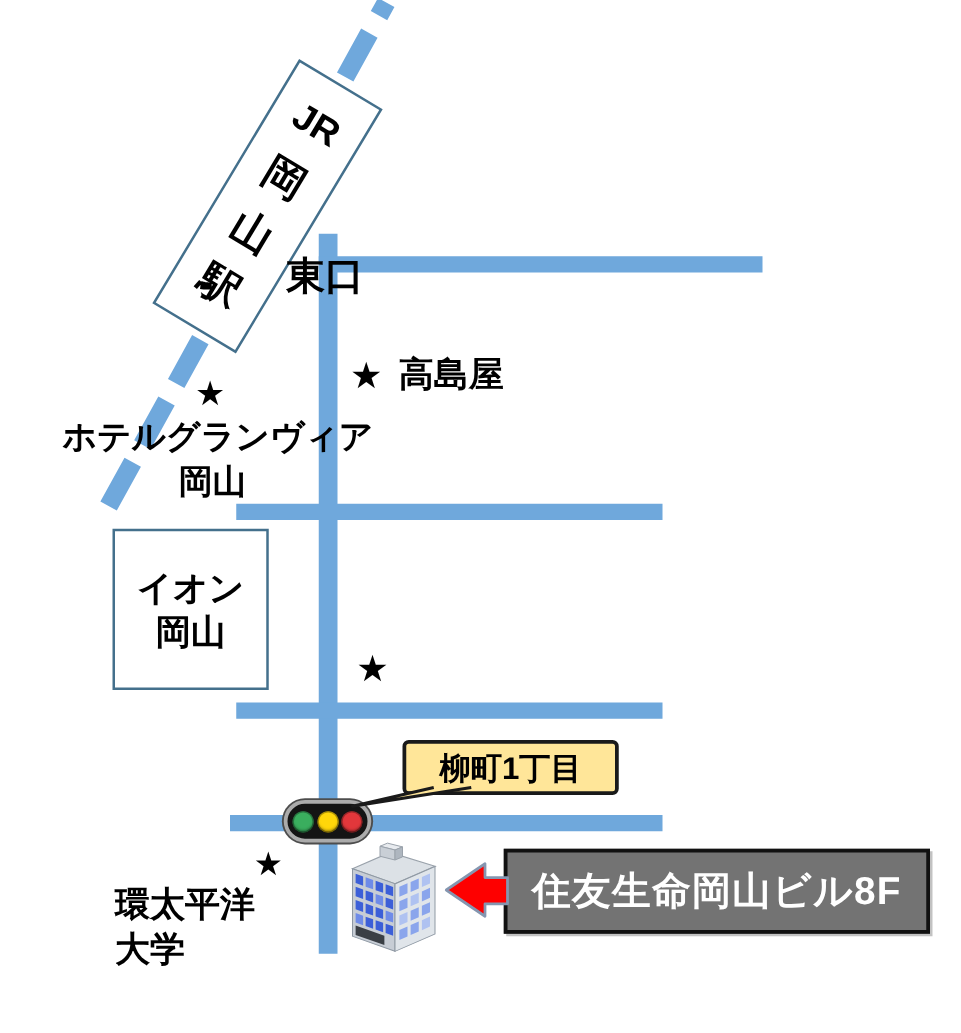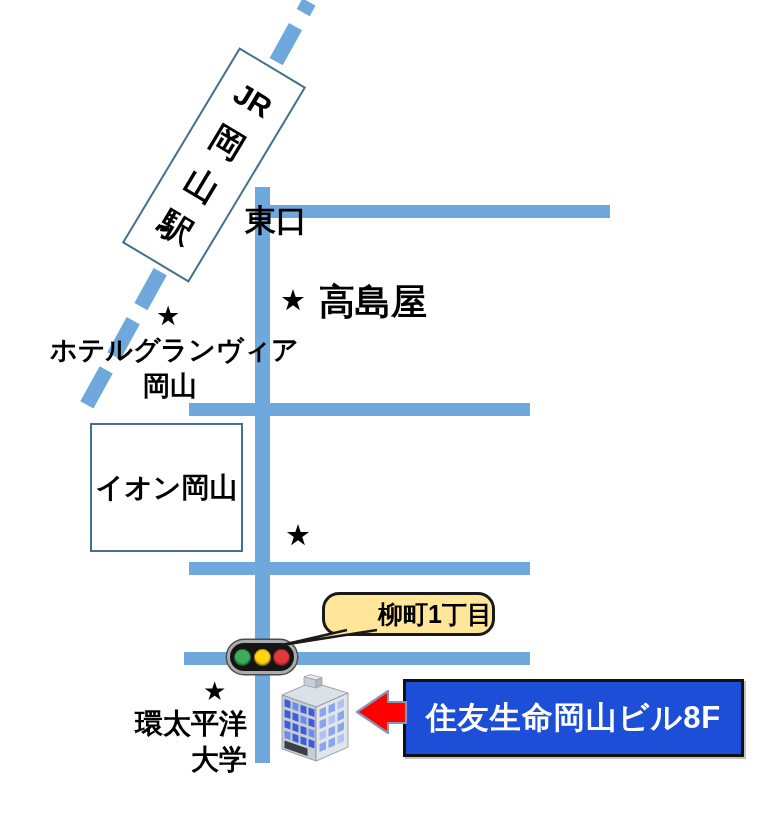--- a/index.html
+++ b/index.html
@@ -15,44 +15,44 @@
   .station{
     position:absolute;left:175px;top:51px;width:78px;height:228px;
     background:#fff;border:2.5px solid #44708C;box-sizing:border-box;
     transform:rotate(31deg);z-index:3;
     display:flex;flex-direction:column;align-items:center;justify-content:center;
   }
   .station .st-jr{font-size:30px;line-height:48px;}
   .station .st-ch{font-size:33px;line-height:50px;}
   
   .aeon{
-    position:absolute;left:90px;top:423px;width:153px;height:129px;
+    position:absolute;left:90px;top:423px;width:125px;height:129px;
     border:2.5px solid #44708C;box-sizing:border-box;background:#fff;z-index:4;
-    display:flex;flex-direction:row;align-items:center;justify-content:center;
+    display:flex;flex-direction:column;align-items:center;justify-content:center;
     font-size:28px;line-height:35px;text-align:center;
   }
   
   .callout{
     position:absolute;left:322px;top:592px;width:173px;height:44px;
-    background:#FFE699;border:3px solid #1A1A1A;box-sizing:border-box;border-radius:17px;
-    display:flex;align-items:center;justify-content:flex-end;font-size:25px;z-index:11;
+    background:#FFE699;border:3px solid #1A1A1A;box-sizing:border-box;border-radius:5px;
+    display:flex;align-items:center;justify-content:center;font-size:25px;z-index:11;
   }
   
   .tlight{
     position:absolute;left:227px;top:640px;width:70px;height:34px;z-index:12;
     background:#141414;border:3px solid #ABABAB;box-sizing:border-box;border-radius:18px;
     box-shadow:0 0 0 1.5px #4d4d4d;
     display:flex;align-items:center;justify-content:space-evenly;padding:0 2px;
   }
   .bulb{width:17px;height:17px;border-radius:50%;box-shadow:inset 0 -2px 2px rgba(0,0,0,.35),inset 0 0 0 1px rgba(0,0,0,.3);}
   .bulb.g{background:#3AAE5E;} .bulb.y{background:#FFD60A;} .bulb.r{background:#E2373B;}
   
   .dest{
-    position:absolute;left:403px;top:679px;width:341px;height:78px;
-    background:#1d4ed8;border:3px solid #111;box-sizing:border-box;z-index:18;
+    position:absolute;left:403px;top:679px;width:341px;height:68px;
+    background:#737373;border:3px solid #111;box-sizing:border-box;z-index:18;
     display:flex;align-items:center;justify-content:center;
     color:#fff;font-size:31px;letter-spacing:1px;
     box-shadow:2px 2px 0 rgba(120,120,120,.45);
   }
   .building{position:absolute;left:276px;top:671px;width:78px;height:92px;z-index:15;}
   .overlay{z-index:20;}
   .rail{z-index:1;}
 </style>
 </head>
 <body>
@@ -69,40 +69,40 @@
   <div class="road" style="left:189px;top:562px;width:341px;height:13px;"></div>
   <div class="road" style="left:184px;top:652px;width:346px;height:13px;"></div>
 
   <div class="station">
     <span class="st-jr">JR</span>
     <span class="st-ch">岡</span>
     <span class="st-ch">山</span>
     <span class="st-ch">駅</span>
   </div>
 
-  <div class="lbl" style="left:229px;top:203px;font-size:31px;margin-left:16px;">東口</div>
+  <div class="lbl" style="left:229px;top:203px;font-size:31px;">東口</div>
 
   <div class="star" style="left:280px;top:283px;font-size:29px;">★</div>
-  <div class="lbl" style="left:319px;top:284px;font-size:36px;font-family:Liberation Mono, monospace;">高島屋</div>
+  <div class="lbl" style="left:319px;top:284px;font-size:28px;">高島屋</div>
 
   <div class="star" style="left:156px;top:300px;font-size:27px;">★</div>
   <div class="lbl" style="left:50px;top:334px;width:240px;text-align:center;font-size:27px;line-height:36px;font-family:Liberation Mono, monospace;">
     <span>ホテルグランヴィア</span><br>
     <span>岡山</span>
   </div>
 
   <div class="aeon">
     <span>イオン</span>
     <span>岡山</span>
   </div>
 
   <div class="star" style="left:285px;top:518px;font-size:29px;">★</div>
 
   <div class="star" style="left:203px;top:676px;font-size:26px;">★</div>
-  <div class="lbl" style="left:92px;top:706px;width:155px;text-align:right;font-size:28px;line-height:36px;">
+  <div class="lbl" style="left:92px;top:706px;width:155px;text-align:left;font-size:28px;line-height:36px;">
     <span>環太平洋</span><br>
     <span>大学</span>
   </div>
 
   <div class="callout">
     <span>柳町1丁目</span>
   </div>
 
   <div class="tlight">
     <span class="bulb g"></span>

